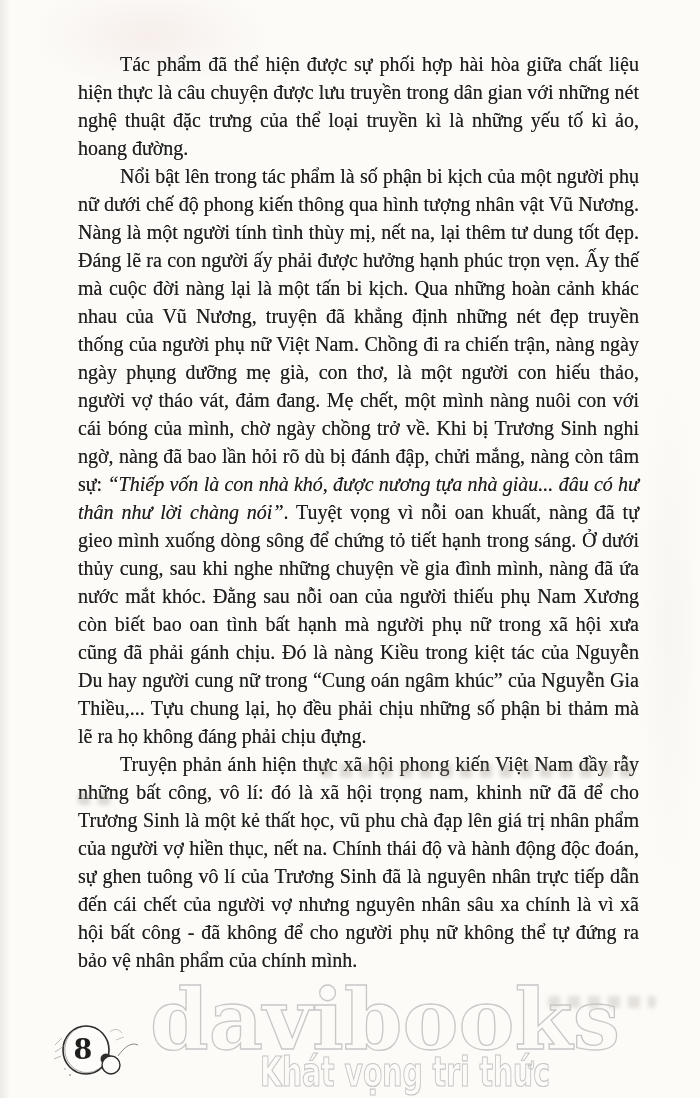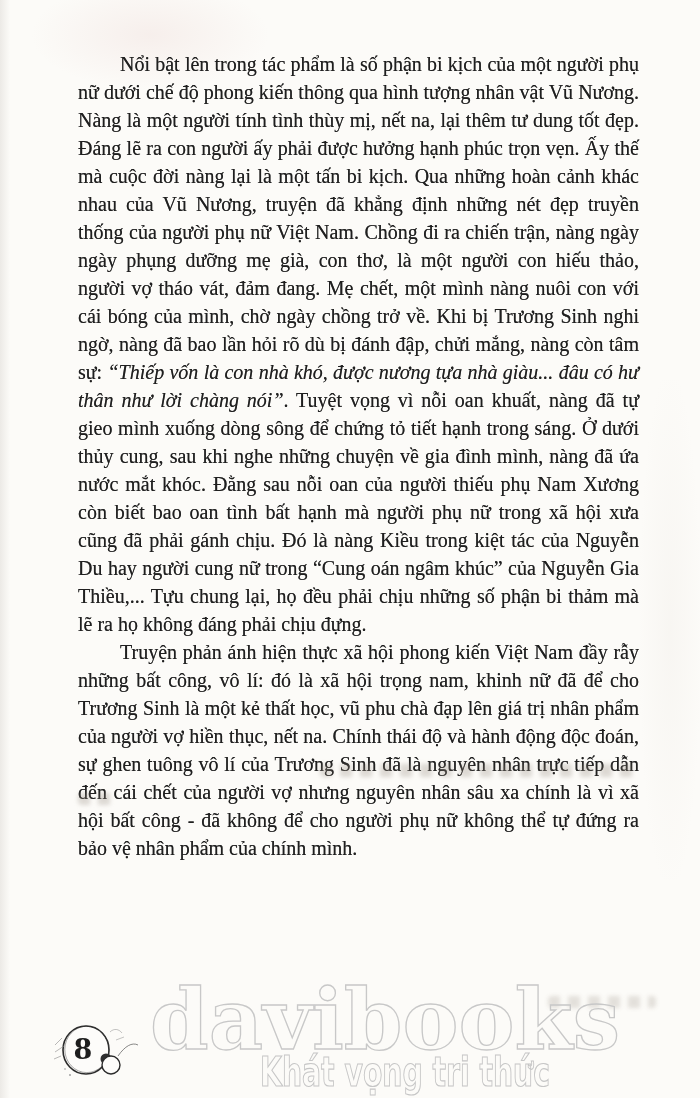--- a/index.html
+++ b/index.html
@@ -81,20 +81,21 @@
 </head>
 <body>
 
 <div class="page">
 
   <div class="edge-left"></div>
   <div class="tint-topleft"></div>
   <div class="tint-right"></div>
 
   <div class="text-block">
+    <p><span>Tác phẩm đã thể hiện được sự phối hợp hài hòa giữa chất liệu hiện thực là câu chuyện được lưu truyền trong dân gian với những nét nghệ thuật đặc trưng của thể loại truyền kì là những yếu tố kì ảo, hoang đường.</span></p>
     <p><span>Nổi bật lên trong tác phẩm là số phận bi kịch của một người phụ nữ dưới chế độ phong kiến thông qua hình tượng nhân vật Vũ Nương. Nàng là một người tính tình thùy mị, nết na, lại thêm tư dung tốt đẹp. Đáng lẽ ra con người ấy phải được hưởng hạnh phúc trọn vẹn. Ấy thế mà cuộc đời nàng lại là một tấn bi kịch. Qua những hoàn cảnh khác nhau của Vũ Nương, truyện đã khẳng định những nét đẹp truyền thống của người phụ nữ Việt Nam. Chồng đi ra chiến trận, nàng ngày ngày phụng dưỡng mẹ già, con thơ, là một người con hiếu thảo, người vợ tháo vát, đảm đang. Mẹ chết, một mình nàng nuôi con với cái bóng của mình, chờ ngày chồng trở về. Khi bị Trương Sinh nghi ngờ, nàng đã bao lần hỏi rõ dù bị đánh đập, chửi mắng, nàng còn tâm sự: </span><em class="inline-quote">“Thiếp vốn là con nhà khó, được nương tựa nhà giàu... đâu có hư thân như lời chàng nói”</em><span>. Tuyệt vọng vì nỗi oan khuất, nàng đã tự gieo mình xuống dòng sông để chứng tỏ tiết hạnh trong sáng. Ở dưới thủy cung, sau khi nghe những chuyện về gia đình mình, nàng đã ứa nước mắt khóc. Đằng sau nỗi oan của người thiếu phụ Nam Xương còn biết bao oan tình bất hạnh mà người phụ nữ trong xã hội xưa cũng đã phải gánh chịu. Đó là nàng Kiều trong kiệt tác của Nguyễn Du hay người cung nữ trong “Cung oán ngâm khúc” của Nguyễn Gia Thiều,... Tựu chung lại, họ đều phải chịu những số phận bi thảm mà lẽ ra họ không đáng phải chịu đựng.</span></p>
     <p><span>Truyện phản ánh hiện thực xã hội phong kiến Việt Nam đầy rẫy những bất công, vô lí: đó là xã hội trọng nam, khinh nữ đã để cho Trương Sinh là một kẻ thất học, vũ phu chà đạp lên giá trị nhân phẩm của người vợ hiền thục, nết na. Chính thái độ và hành động độc đoán, sự ghen tuông vô lí của Trương Sinh đã là nguyên nhân trực tiếp dẫn đến cái chết của người vợ nhưng nguyên nhân sâu xa chính là vì xã hội bất công - đã không để cho người phụ nữ không thể tự đứng ra bảo vệ nhân phẩm của chính mình.</span></p>
   </div>
 
   <div class="bleed bleed-1"></div>
   <div class="bleed bleed-2"></div>
   <div class="bleed bleed-3"></div>
 
   <svg class="page-number-ornament" width="100" height="86" viewBox="0 0 100 86" aria-hidden="true">
 

